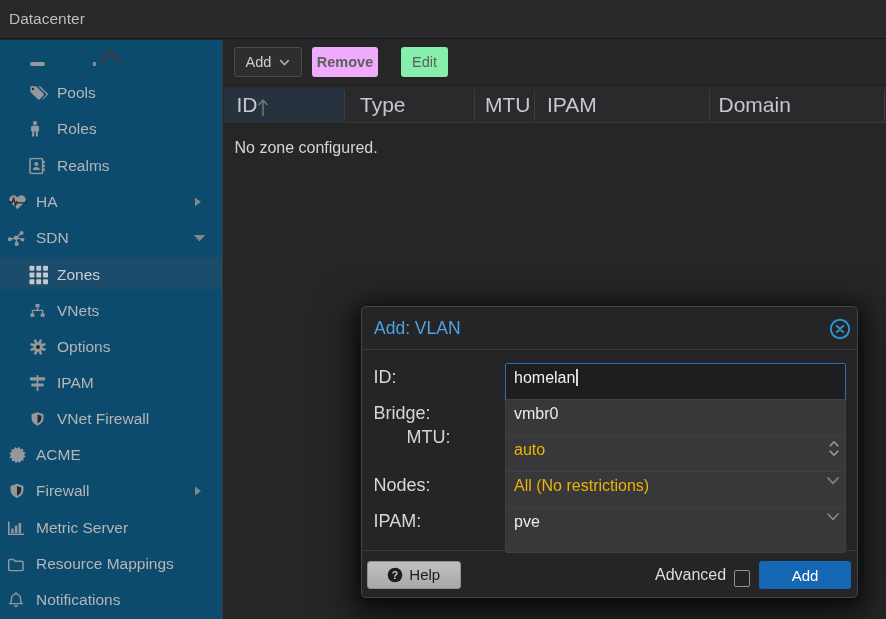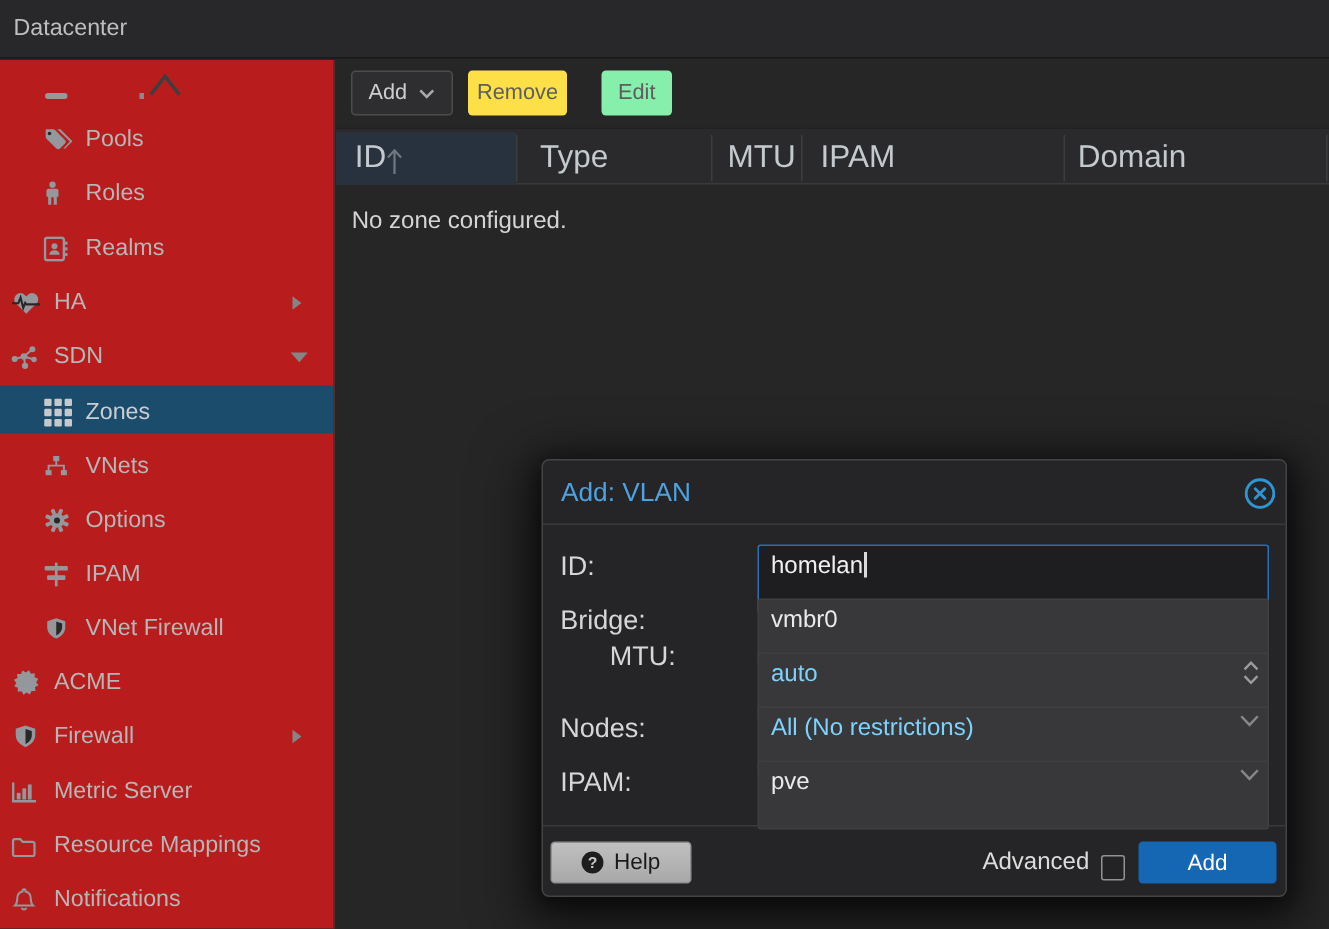--- a/index.html
+++ b/index.html
@@ -2,53 +2,53 @@
 <html><head>
 <meta charset="utf-8">
 <style>
 * { margin:0; padding:0; box-sizing:border-box; }
 html,body { width:886px; height:619px; overflow:hidden; background:#262626;
   font-family:"Liberation Sans", sans-serif; }
 .abs { position:absolute; }
 #topbar { left:0; top:0; width:886px; height:39px; background:#28282a;
   border-bottom:1px solid #191919; }
 #topbar .title { position:absolute; left:9px; top:10px; font-size:15.5px; color:#bebebe; }
-#tree { left:0; top:40px; width:223px; height:579px; background:#b91c1c;
+#tree { left:0; top:40px; width:223px; height:579px; background:#0c4a6e;
   border-right:1px solid #3a3a3a; }
 .trow { position:absolute; left:0; width:222px; height:36px; color:#b6b6b6; font-size:15.5px; }
 .trow .txt { position:absolute; top:50%; transform:translateY(-50%); }
 .trow svg { position:absolute; top:50%; transform:translateY(-50%); }
 .sub .txt { left:57px; }
 .sub svg { left:29px; }
 .top .txt { left:36px; }
 .top svg { left:7px; }
 #selrow { position:absolute; left:0; top:217px; width:222px; height:32px; background:#1c4c6c; }
 #content { left:224px; top:40px; width:662px; height:579px; background:#262626; }
 .tbtn { position:absolute; top:7px; height:30px; border-radius:3px; font-size:14.5px;
   display:flex; align-items:center; justify-content:center; }
 #btnAdd { left:10px; width:68px; background:#2e2e30; border:1px solid #4c4c4c; color:#cdcdcd; }
-#btnRemove { left:88px; width:66px; background:#fde047; color:#5e5e5e; }
+#btnRemove { left:88px; width:66px; background:#f0abfc; color:#5e5e5e;font-weight:bold; }
 #btnEdit { left:177px; width:47px; background:#86efac; color:#5e5e5e; }
 #ghead { position:absolute; left:0; top:45px; width:662px; height:38px; background:#2a2a2c;
   border-top:1px solid #212121; border-bottom:1px solid #3a3a3a; }
 #ghead .cell { position:absolute; top:1px; height:36px; line-height:36px; font-size:21px; color:#c3c9cd; }
 #idcell { position:absolute; left:0; top:1.5px; width:120px; height:35.5px; background:#27323e; }
 .vsep { position:absolute; top:4px; height:31px; width:1px; background:#3d3d3d; }
 #nozone { position:absolute; left:10.5px; top:99px; font-size:16px; color:#d4d4d4; }
 #modal { left:361px; top:306px; width:497px; height:292px; background:#252527;
   border:1px solid #444446; border-radius:5px;
   box-shadow:0 10px 36px 10px rgba(0,0,0,0.55), 0 3px 14px 3px rgba(0,0,0,0.45); }
 #mtitle { position:absolute; left:12px; top:10.5px; font-size:17.5px; color:#4ea2e0; }
 #mclose { position:absolute; left:466px; top:9.5px; }
 #mhead-line { position:absolute; left:0; top:42px; width:495px; height:1px; background:#3a3a3c; }
 .mlabel { position:absolute; left:11.5px; height:29px; line-height:29px; font-size:18px; color:#d6d6d6; }
 .minput { position:absolute; left:143px; width:341px; height:46px; font-size:16px;
   line-height:27px; padding-left:8px; background:#38383a; border:1px solid #3f3f41;
   color:#eaeaea; border-radius:2px; }
-.ph { color:#7dd3fc; }
+.ph { color:#eab308; }
 #mfoot-line { position:absolute; left:0; top:243px; width:495px; height:1px; background:#3a3a3c; }
 #btnHelp { position:absolute; left:5px; top:253.5px; width:93.5px; height:28px;
   background:linear-gradient(#c0c0c0,#a8a8a8); border:1px solid #8f8f8f; border-radius:3px;
   display:flex; align-items:center; justify-content:center; gap:6px;
   font-size:15px; color:#1a1a1a; }
 #advlbl { position:absolute; left:293px; top:259px; font-size:16px; color:#dcdcdc; }
 #advcb { position:absolute; left:371.5px; top:263px; width:16.5px; height:16.5px;
   background:#232325; border:1px solid #929292; border-radius:2px; }
 #btnAddM { position:absolute; left:397px; top:254px; width:92px; height:28px;
   background:#1567b3; border-radius:3px; display:flex; align-items:center; justify-content:center;

